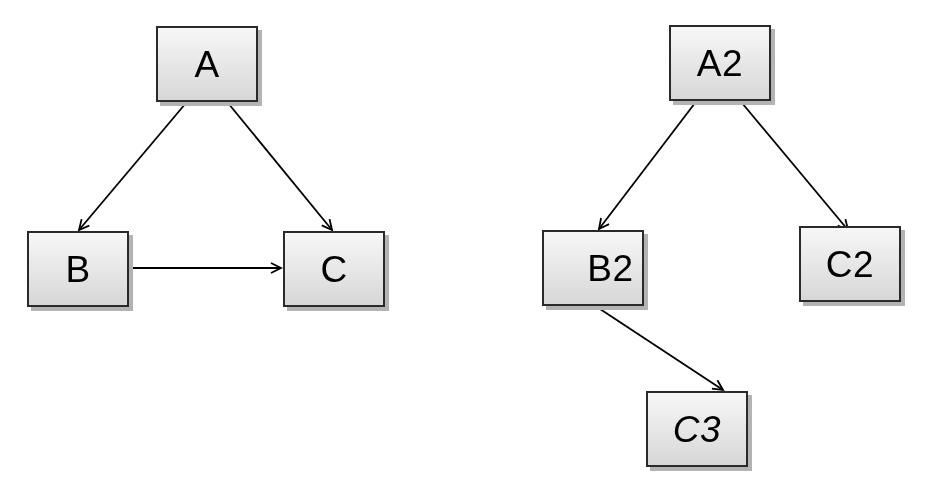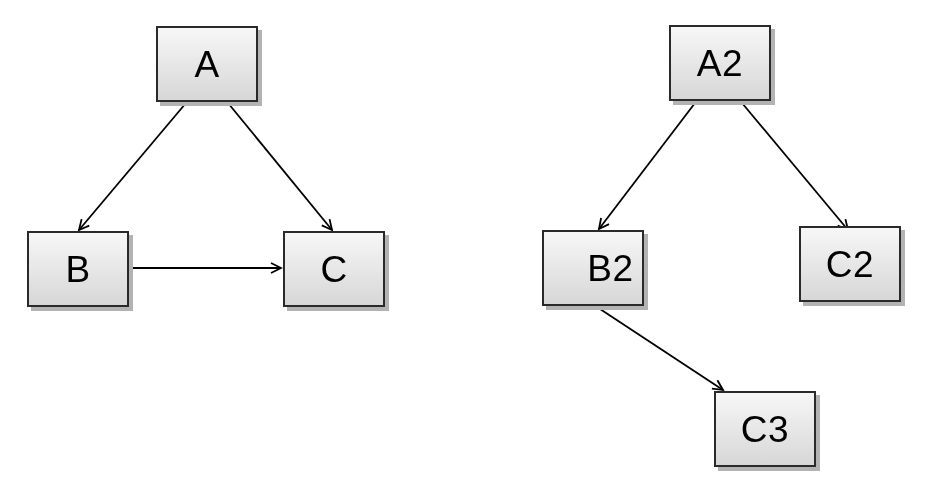--- a/index.html
+++ b/index.html
@@ -53,21 +53,21 @@
     color: var(--label);
     letter-spacing: 0.5px;
     user-select: none;
   }
   .pos-a  { left: 156px; top: 26px;  }
   .pos-b  { left: 27px;  top: 231px; }
   .pos-c  { left: 283px; top: 231px; }
   .pos-a2 { left: 669px; top: 25px;  }
   .pos-b2 { left: 542px; top: 230px; padding-left: 35px; }
   .pos-c2 { left: 799px; top: 214px; margin-top: 12px; }
-  .pos-c3 { left: 714px; top: 391px; }
+  .pos-c3 { left: 646px; top: 391px; font-style: italic; }
 </style>
 </head>
 <body>
 
 <div class="canvas">
 
   <svg class="edges" width="940" height="504" viewBox="0 0 940 504" xmlns="http://www.w3.org/2000/svg">
     <defs>
       <marker id="arrow" viewBox="-12 -6 14 12" markerWidth="14" markerHeight="12" refX="0" refY="0" orient="auto" markerUnits="userSpaceOnUse">
         <path class="arrowhead-path" d="M -10 -5 L 0 0 L -10 5"></path>

